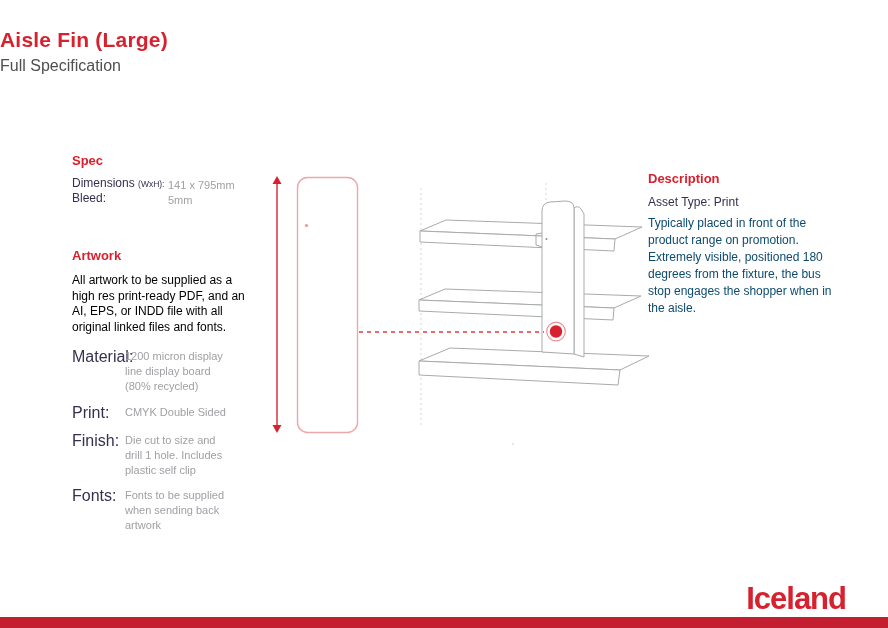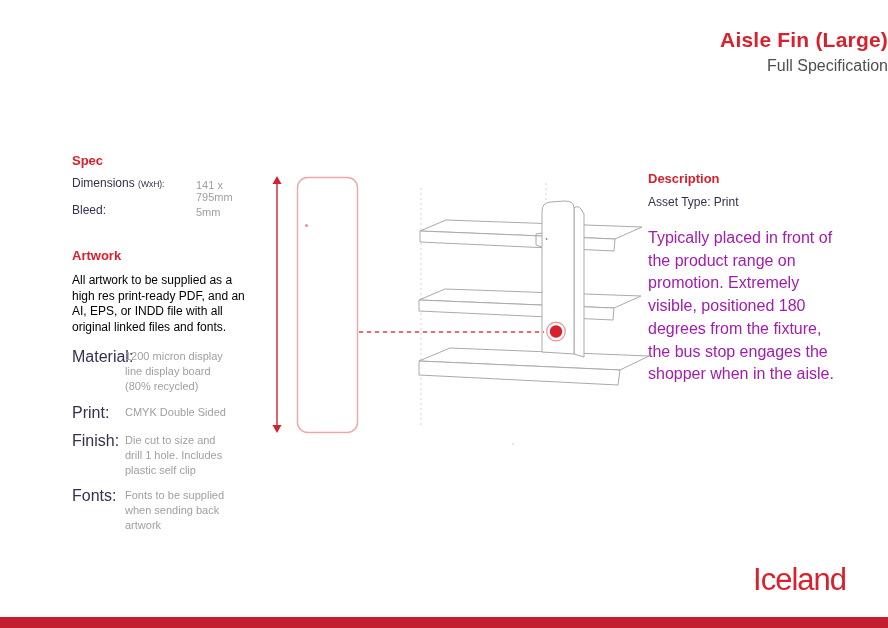--- a/index.html
+++ b/index.html
@@ -5,49 +5,49 @@
   html,body{margin:0;padding:0;}
   body{
     width:888px;height:628px;
     background:#ffffff;
     position:relative;
     overflow:hidden;
     font-family:"Liberation Sans", sans-serif;
     -webkit-font-smoothing:antialiased;
   }
   
-  .header{position:absolute;left:0;right:0;top:28px;text-align:right;}
+  .header{position:absolute;left:0;right:0;top:28px;text-align:left;}
   .title{font-size:21px;font-weight:bold;color:#d7212e;letter-spacing:.2px;}
   .subtitle{font-size:16px;color:#4f4f51;margin-top:5px;}
 
   
   .spec-section{position:absolute;left:72px;top:153px;width:186px;}
   .sec-heading{font-size:13px;font-weight:bold;color:#d7212e;margin-bottom:9px;}
-  .spec-row{display:grid;grid-template-columns:96px 1fr;margin-bottom:1px;gap:28px;}
+  .spec-row{display:grid;grid-template-columns:96px 1fr;margin-bottom:1px;}
   .spec-label{font-size:12px;color:#34304f;line-height:1.15;}
   .spec-suffix{font-size:8.5px;color:#34304f;}
   .spec-value{font-size:11px;color:#a0a0a5;padding-top:2px;}
 
   .artwork-section{position:absolute;left:72px;top:248px;width:186px;}
   .artwork-intro{font-size:12px;color:#000000;line-height:1.3;margin-top:10px;width:182px;}
   .fields{margin-top:13px;}
   .field-row{display:grid;grid-template-columns:53px 1fr;margin-bottom:10px;}
   .field-label{font-size:16px;color:#34304f;}
   .field-value{font-size:11px;color:#a0a0a5;line-height:1.35;padding-top:1px;width:110px;}
 
   
   .desc-section{position:absolute;left:648px;top:171px;width:190px;}
   .asset-type{font-size:12px;color:#34304f;margin-top:3px;}
-  .desc-body{font-size:16px;color:#a21caf;line-height:1.42;margin-top:18px;width:186px;}
+  .desc-body{font-size:12px;color:#0c4a6e;line-height:1.42;margin-top:6px;width:186px;}
 
   
   .diagram{position:absolute;left:260px;top:160px;width:400px;height:310px;}
 
   
-  .logo{position:absolute;right:42px;top:562px;font-size:31px;font-weight:normal;
+  .logo{position:absolute;right:42px;top:581px;font-size:31px;font-weight:bold;
         color:#d7212e;letter-spacing:-1px;}
   .footer-bar{position:absolute;left:0;right:0;bottom:0;height:11px;background:#c41f30;}
 </style>
 </head>
 <body>
 
 <div class="header">
   <div class="title">Aisle Fin (Large)</div>
   <div class="subtitle">Full Specification</div>
 </div>

